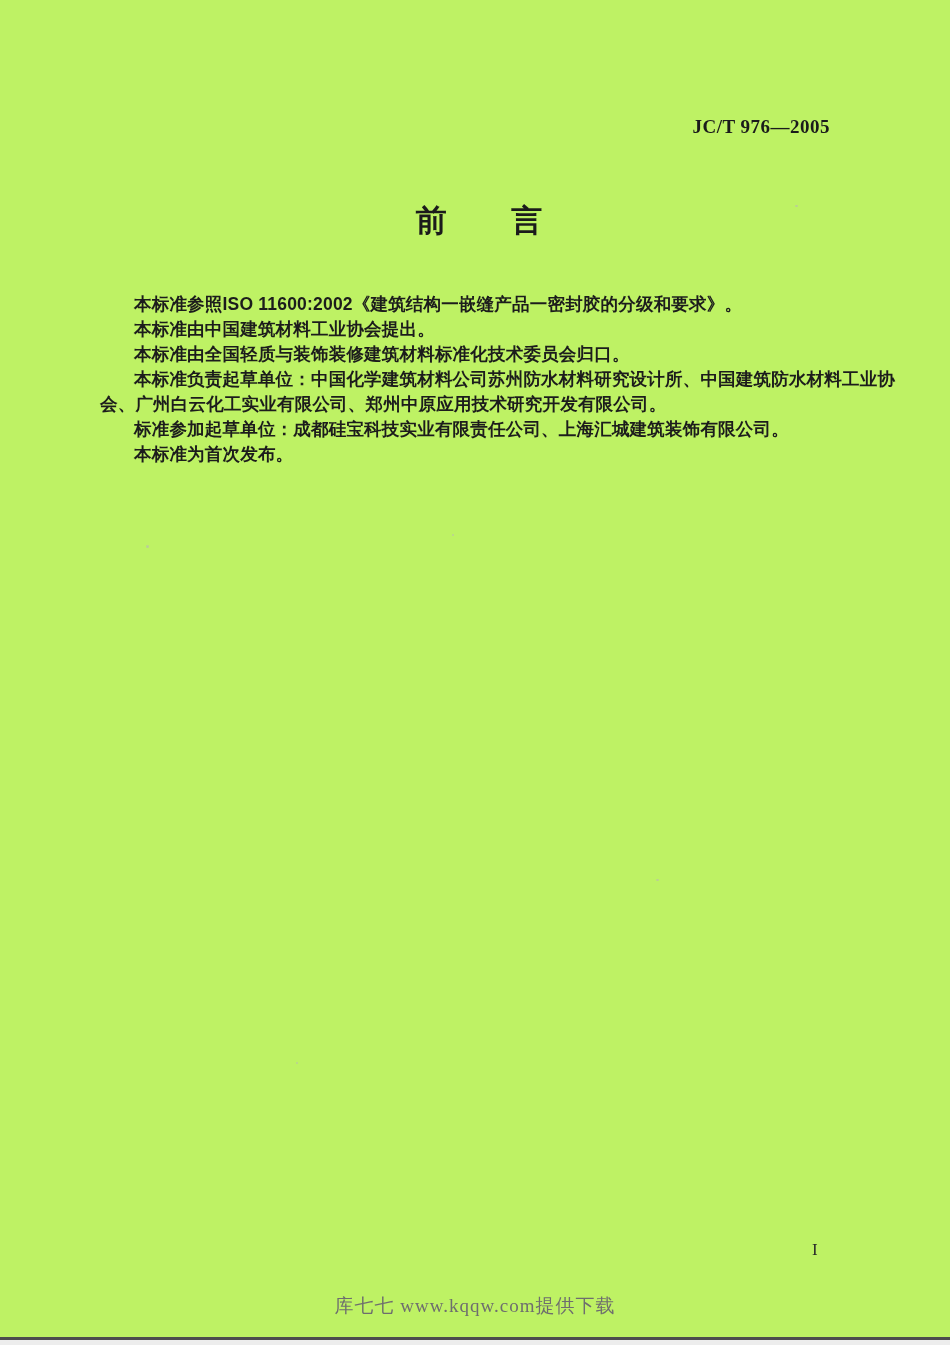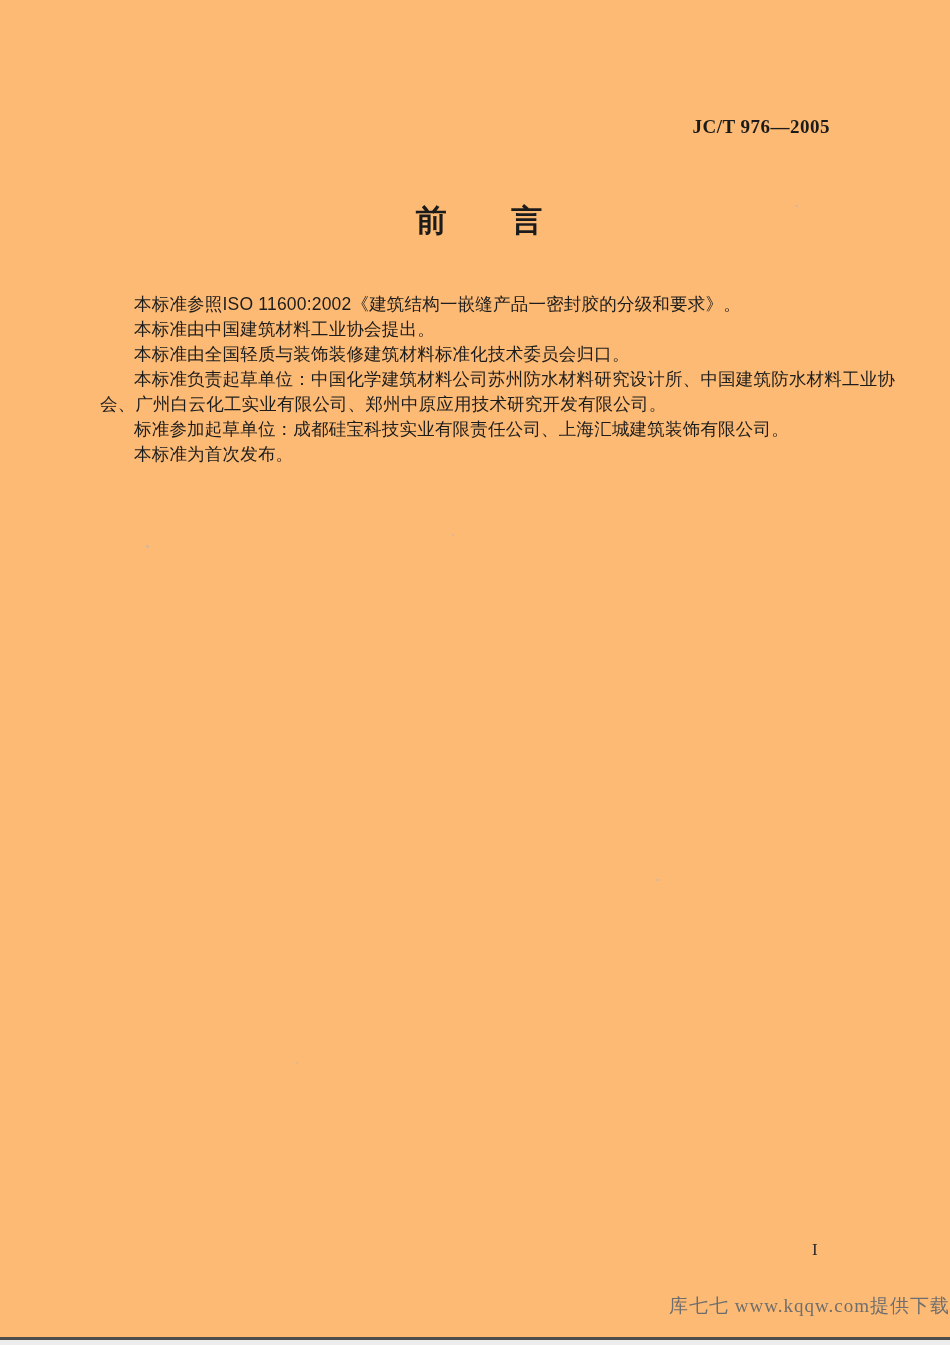--- a/index.html
+++ b/index.html
@@ -4,21 +4,21 @@
 <style>
   html, body {
     margin: 0;
     padding: 0;
     background: #ffffff;
   }
   .page {
     position: relative;
     width: 950px;
     height: 1345px;
-    background: #fdba74;
+    background: #bef264;
     overflow: hidden;
     font-family: "Liberation Sans", sans-serif;
   }
   .standard-number {
     position: absolute;
     top: 116px;
     left: 0;
     right: 120px;
     text-align: right;
     font-family: "Liberation Serif", serif;
@@ -39,21 +39,21 @@
     color: #1b1b1b;
   }
   .doc-title .t-char { display: inline-block; }
   .doc-title .t-char:first-child { margin-right: 56px; }
   .body-text {
     position: absolute;
     top: 292px;
     left: 100px;
     width: 780px;
     font-size: 17.5px;
-    font-weight: 400;
+    font-weight: 700;
     line-height: 25px;
     color: #1c1c1c;
     letter-spacing: 0.2px;
   }
   .body-text .line {
     height: 25px;
     white-space: nowrap;
   }
   .body-text .line.indent {
     padding-left: 34px;
@@ -64,21 +64,21 @@
     left: 812px;
     font-family: "Liberation Serif", serif;
     font-size: 17px;
     color: #2a2a2a;
   }
   .watermark {
     position: absolute;
     top: 1293px;
     left: 0;
     width: 100%;
-    text-align: right;
+    text-align: center;
     font-family: "Liberation Serif", serif;
     font-size: 19px;
     color: #6e6e6e;
     letter-spacing: 1px;
   }
   .bottom-rule {
     position: absolute;
     top: 1337px;
     left: 0;
     width: 100%;

